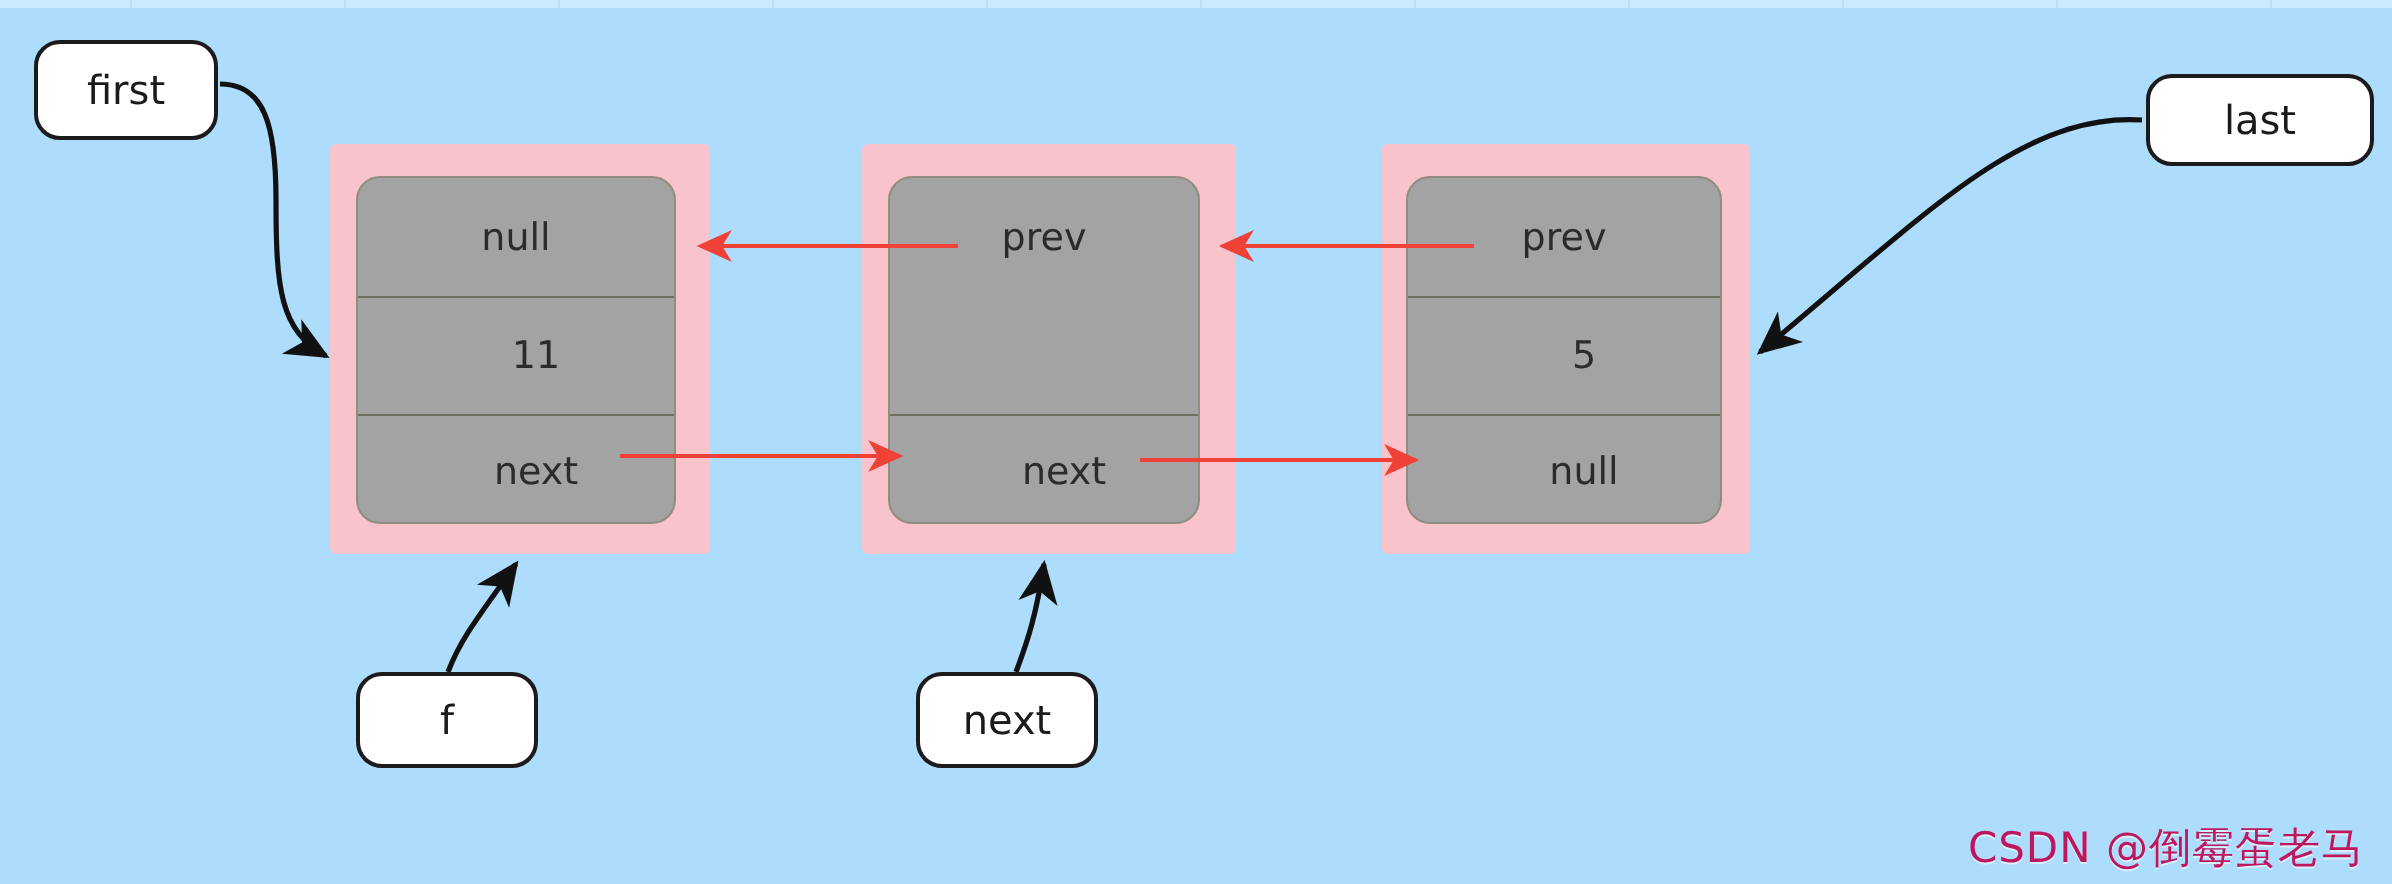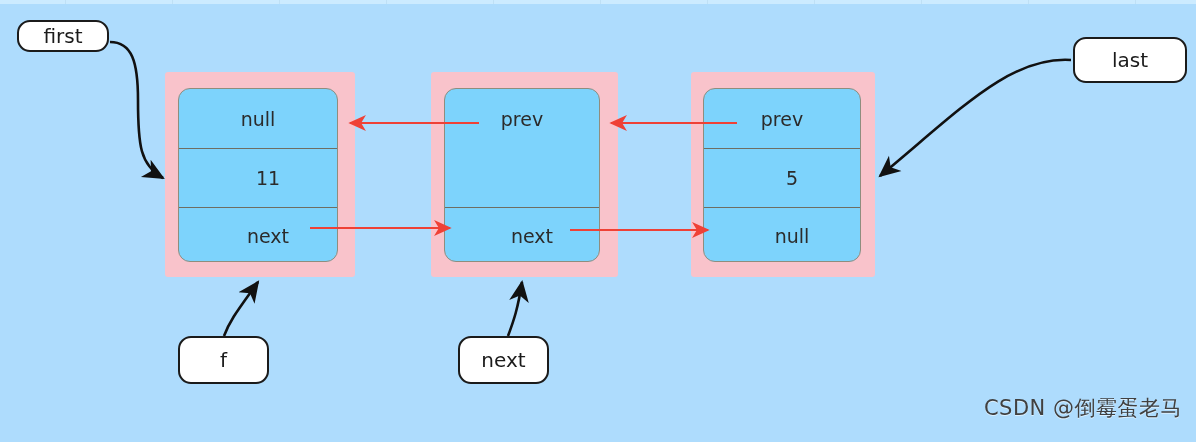--- a/index.html
+++ b/index.html
@@ -32,21 +32,21 @@
   }
 
   
   .node-wrap {
     position: absolute;
     background: #f9c3cb;
     border-radius: 3px;
   }
   .node-box {
     position: absolute;
-    background: #7dd3fc;
+    background: #a3a3a3;
     border: 1.6px solid #8f8d7e;
     border-radius: 12px;
     box-sizing: border-box;
     overflow: hidden;
   }
   .cell {
     position: absolute;
     left: 0;
     width: 100%;
     display: flex;
@@ -81,23 +81,23 @@
     left: 0; top: 0;
     width: 1196px;
     height: 442px;
     pointer-events: none;
   }
 
   
   #watermark {
     position: absolute;
     right: 14px;
-    bottom: 20px;
+    bottom: 4px;
     font-size: 21px;
-    color: #404040;
+    color: #be185d;
     text-shadow: 0 1px 0 rgba(255,255,255,.55);
     letter-spacing: .5px;
     white-space: nowrap;
   }
 </style>
 </head>
 <body>
 
 <div id="canvas">
 
@@ -174,21 +174,21 @@
 
     <path d="M110,42 C132,42 138,62 138,100 C138,145 140,165 163,178" fill="none" stroke="#111111" stroke-width="2.6" marker-end="url(#black-head)"></path>
 
     <path d="M1071,60 C1010,56 960,110 880,176" fill="none" stroke="#111111" stroke-width="2.6" marker-end="url(#black-head)"></path>
 
     <path d="M224,336 C230,320 238,310 258,282" fill="none" stroke="#111111" stroke-width="2.6" marker-end="url(#black-head)"></path>
 
     <path d="M508,336 C514,320 518,308 522,282" fill="none" stroke="#111111" stroke-width="2.6" marker-end="url(#black-head)"></path>
   </svg>
 
-  <div class="pill" style="left:17px; top:20px; width:92px; height:32px;">
+  <div class="pill" style="left:17px; top:20px; width:92px; height:50px;">
     <span>first</span>
   </div>
 
   <div class="pill" style="left:1073px; top:37px; width:114px; height:46px;">
     <span>last</span>
   </div>
 
   <div class="pill" style="left:178px; top:336px; width:91px; height:48px;">
     <span>f</span>
   </div>

